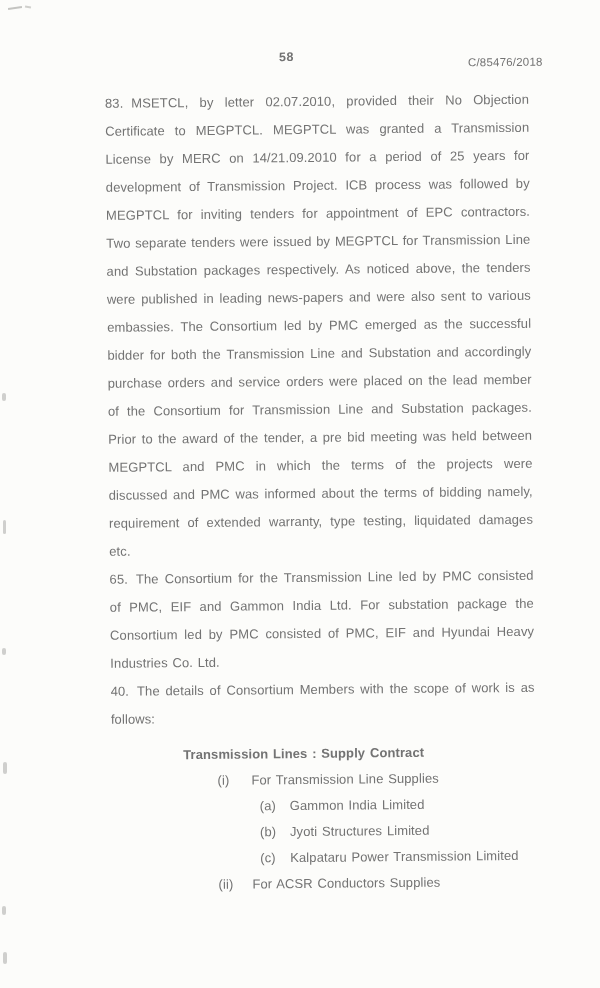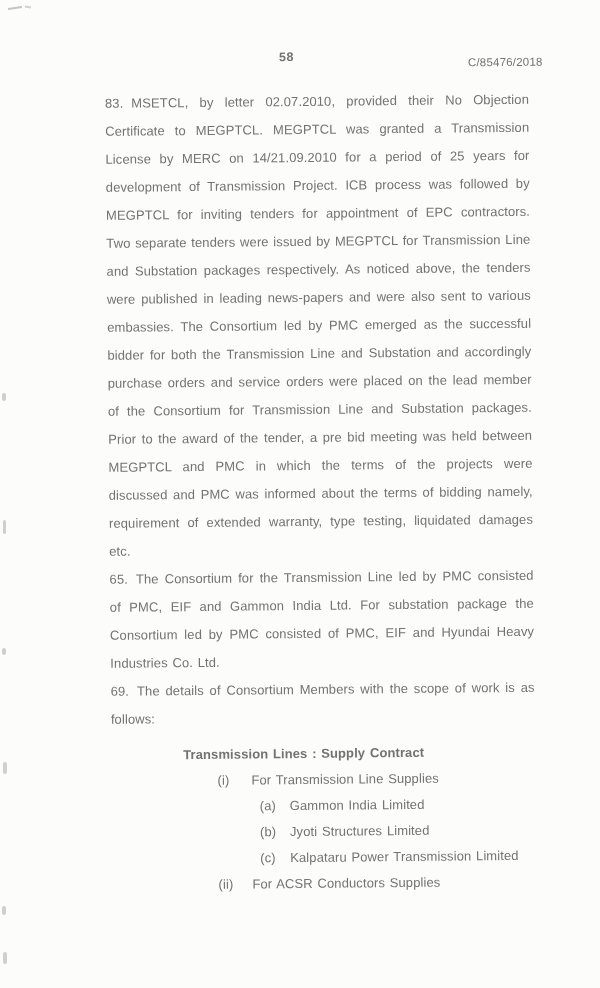--- a/index.html
+++ b/index.html
@@ -128,21 +128,21 @@
 
       <p class="para">
         <span class="para-num">83.</span><span>MSETCL, by letter 02.07.2010, provided their No Objection Certificate to MEGPTCL. MEGPTCL was granted a Transmission License by MERC on 14/21.09.2010 for a period of 25 years for development of Transmission Project. ICB process was followed by MEGPTCL for inviting tenders for appointment of EPC contractors. Two separate tenders were issued by MEGPTCL for Transmission Line and Substation packages respectively. As noticed above, the tenders were published in leading news-papers and were also sent to various embassies. The Consortium led by PMC emerged as the successful bidder for both the Transmission Line and Substation and accordingly purchase orders and service orders were placed on the lead member of the Consortium for Transmission Line and Substation packages. Prior to the award of the tender, a pre bid meeting was held between MEGPTCL and PMC in which the terms of the projects were discussed and PMC was informed about the terms of bidding namely, requirement of extended warranty, type testing, liquidated damages etc.</span>
       </p>
 
       <p class="para">
         <span class="para-num">65.</span><span>The Consortium for the Transmission Line led by PMC consisted of PMC, EIF and Gammon India Ltd. For substation package the Consortium led by PMC consisted of PMC, EIF and Hyundai Heavy Industries Co. Ltd.</span>
       </p>
 
       <p class="para">
-        <span class="para-num">69.</span><span>The details of Consortium Members with the scope of work is as follows:</span>
+        <span class="para-num">40.</span><span>The details of Consortium Members with the scope of work is as follows:</span>
       </p>
 
       <div class="section">
 
         <div class="section-title">Transmission Lines : Supply Contract</div>
 
         <div class="list-row lvl1">
           <span class="lbl1">(i)</span>
           <span>For Transmission Line Supplies</span>
         </div>

